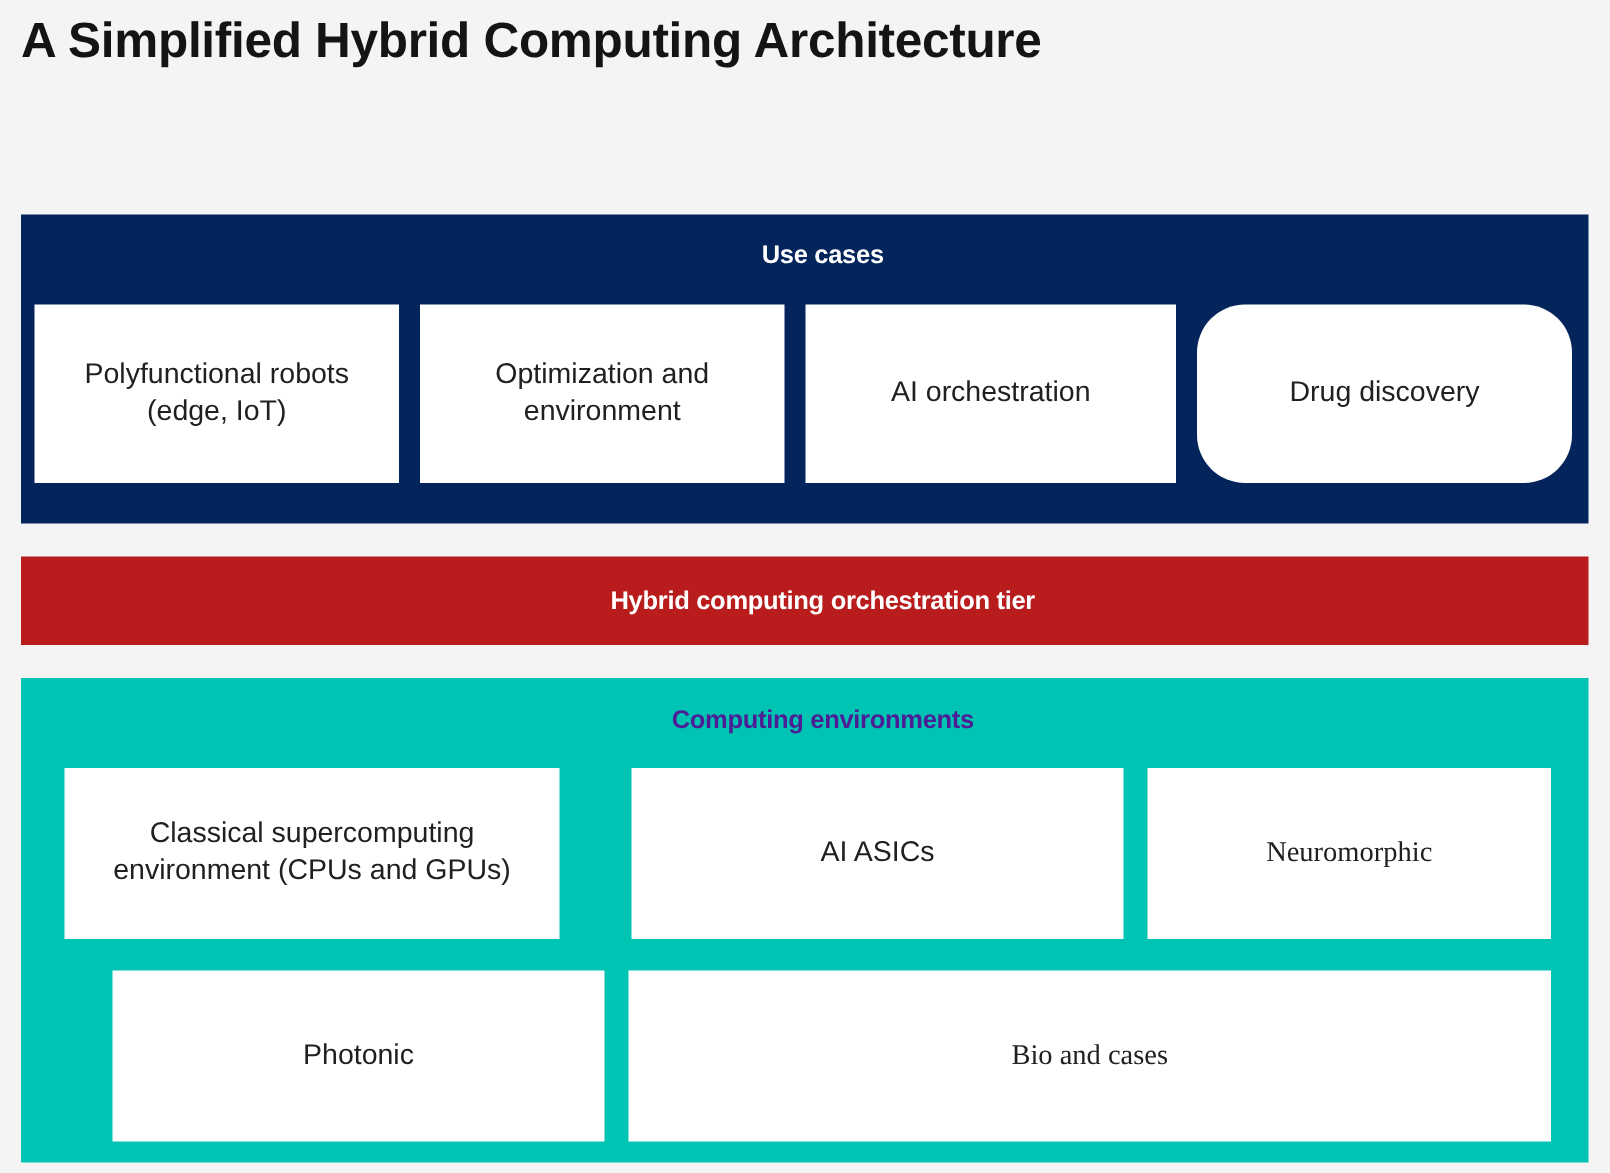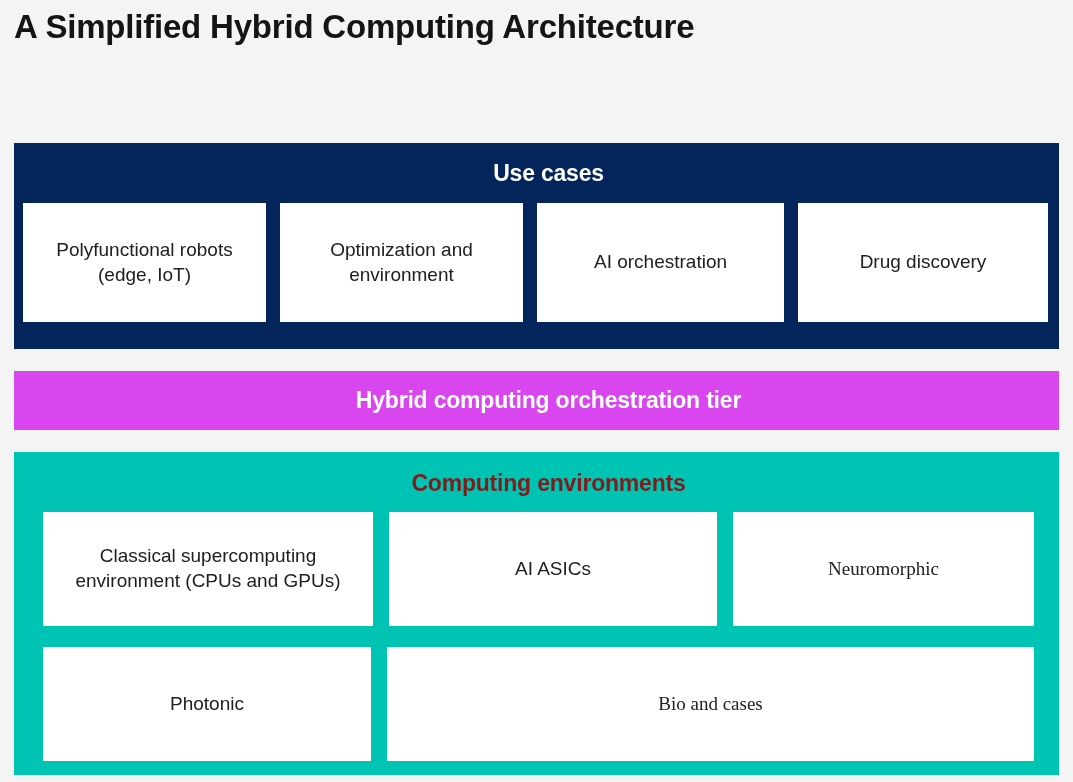--- a/index.html
+++ b/index.html
@@ -32,21 +32,21 @@
   .panel {
     position: absolute;
     left: 14px;
     width: 1045px;
     box-sizing: border-box;
   }
 
   .panel-heading {
     text-align: center;
     font-weight: bold;
-    font-size: 23px;
+    font-size: 17px;
     letter-spacing: -0.2px;
     margin-left: 24px;
   }
 
   
   #use-cases-panel {
     top: 143px;
     height: 206px;
     background: #04255c;
   }
@@ -72,44 +72,44 @@
     font-size: 19px;
     line-height: 1.28;
     margin-right: 14px;
     box-sizing: border-box;
     padding: 4px 8px;
   }
   #use-cases-row .card:last-child { margin-right: 0; }
   #use-cases-row .card.c0 { flex: 0 0 243px; }
   #use-cases-row .card.c1 { flex: 0 0 243px; }
   #use-cases-row .card.c2 { flex: 0 0 247px; }
-  #use-cases-row .card.c3 { flex: 1 1 auto; }
+  #use-cases-row .card.c3 { flex: 1 1 auto; border-radius: 32px; }
 
   
   #orchestration-panel {
     top: 371px;
     height: 59px;
-    background: #d946ef;
+    background: #b91c1c;
     display: flex;
     align-items: center;
     justify-content: center;
   }
   #orchestration-panel .panel-heading {
     color: #ffffff;
     padding-top: 0;
   }
 
   
   #environments-panel {
     top: 452px;
     height: 323px;
     background: #00c4b3;
   }
   #environments-panel .panel-heading {
-    color: #7f1d1d;
+    color: #4c1d95;
     padding-top: 18px;
   }
   .env-row {
     position: absolute;
     left: 29px;
     right: 25px;
     height: 114px;
     display: flex;
   }
   #env-row-1 { top: 60px; }
@@ -122,21 +122,21 @@
     justify-content: center;
     text-align: center;
     font-size: 19px;
     line-height: 1.3;
     margin-right: 16px;
     box-sizing: border-box;
     padding: 4px 10px;
   }
   .env-row .card:last-child { margin-right: 0; }
   .env-row .card.e0 { flex: 0 0 330px; }
-  .env-row .card.e1 { flex: 0 0 328px; }
+  .env-row .card.e1 { flex: 0 0 328px; margin-left: 32px; }
   .env-row .card.e2 { flex: 1 1 auto; font-family: Liberation Serif, serif; }
 </style>
 </head>
 <body>
 
 <div class="page-title">A Simplified Hybrid Computing Architecture</div>
 
 <section class="panel" id="use-cases-panel">
   <div class="panel-heading">Use cases</div>
   <div id="use-cases-row">

